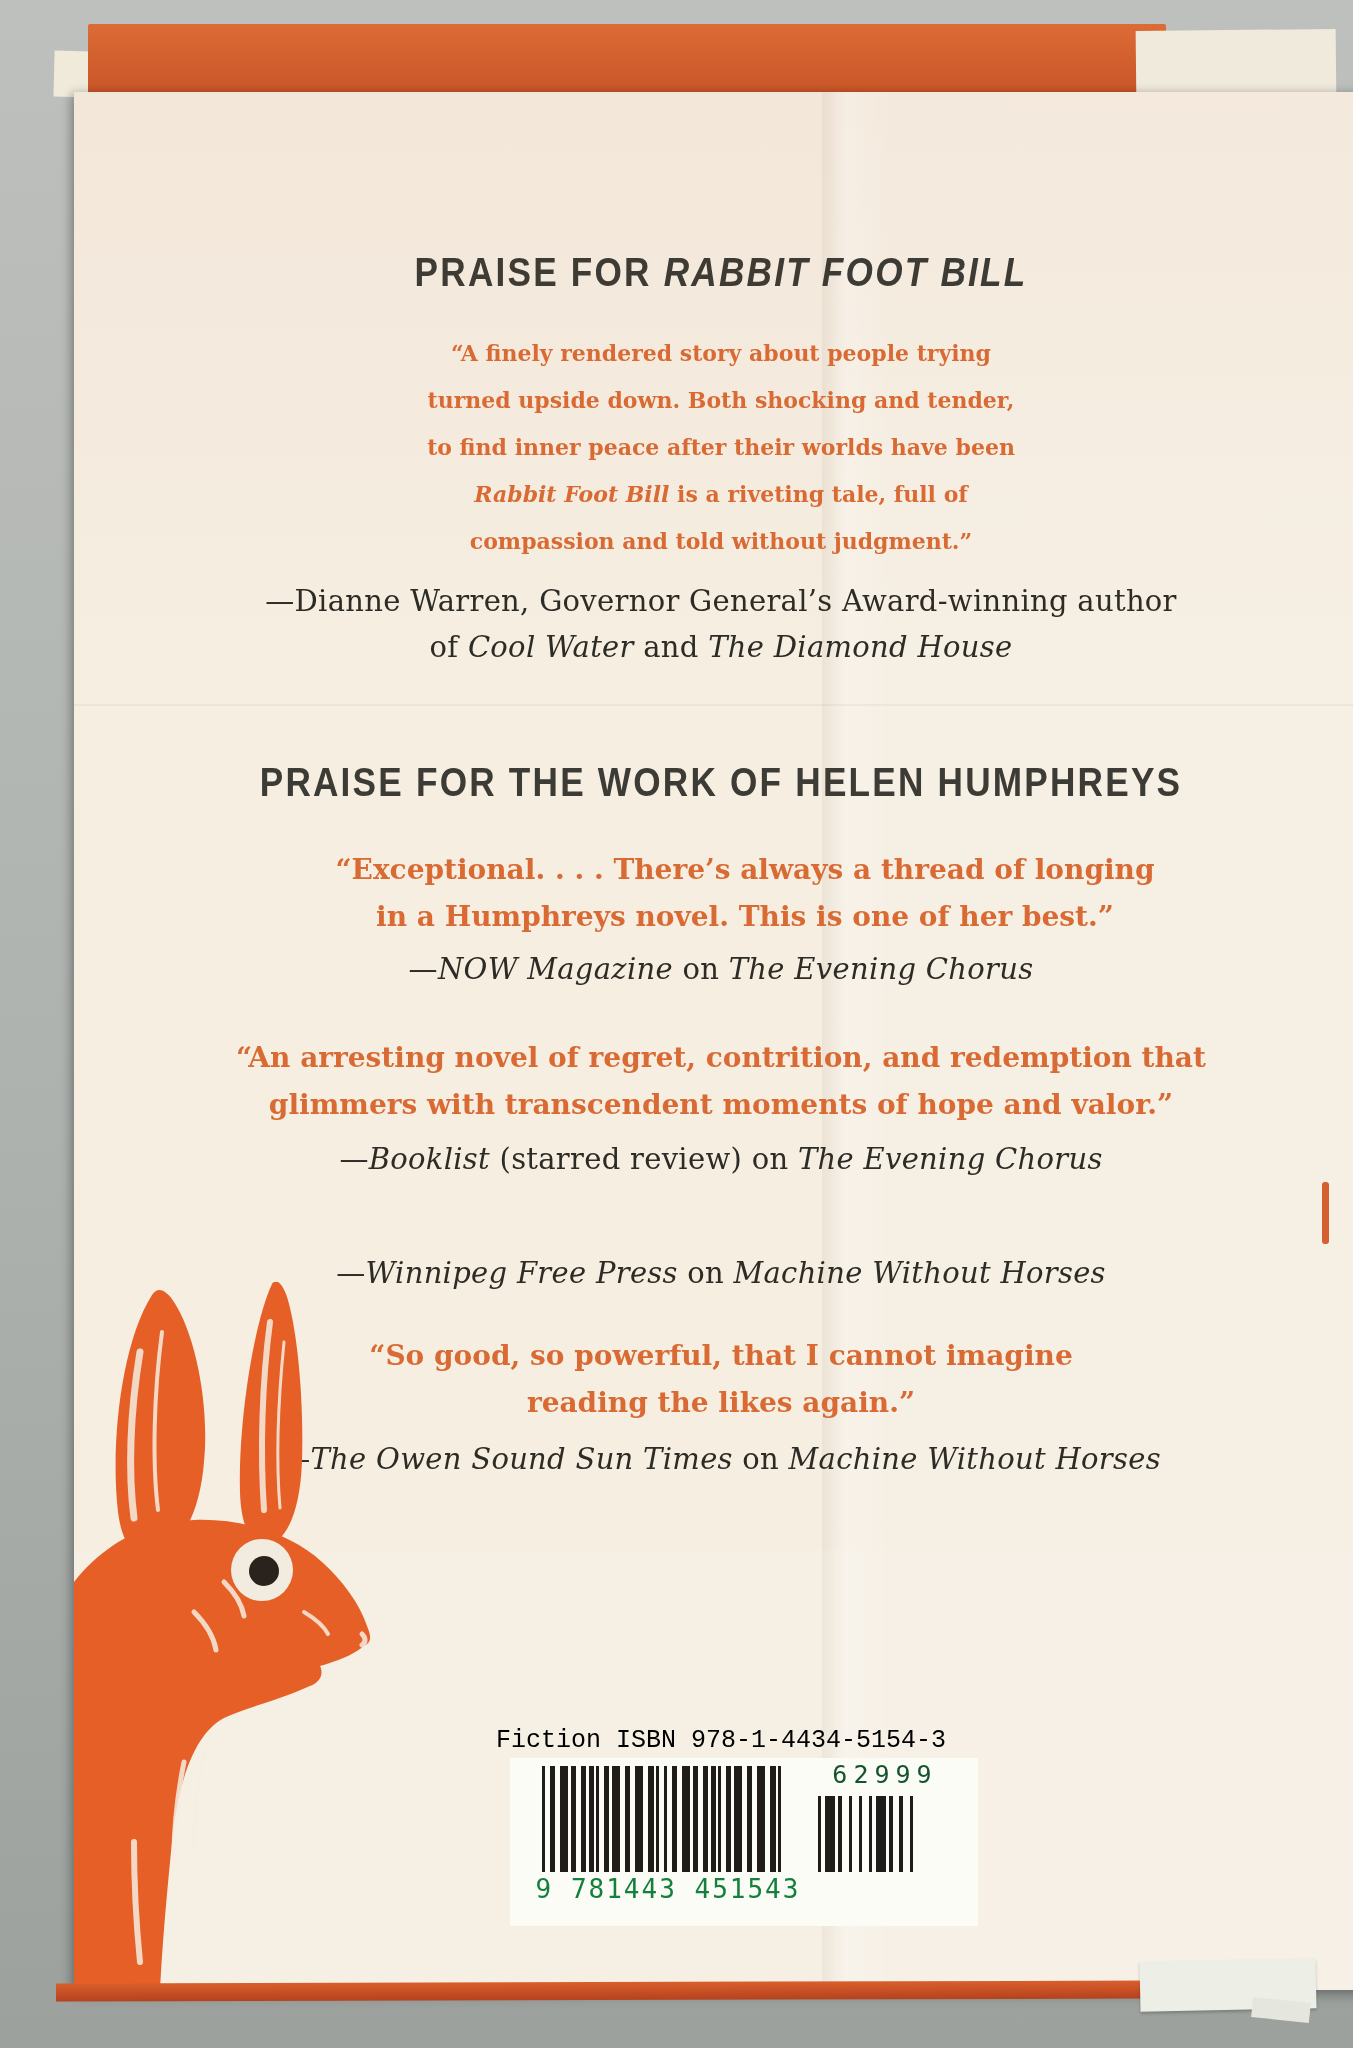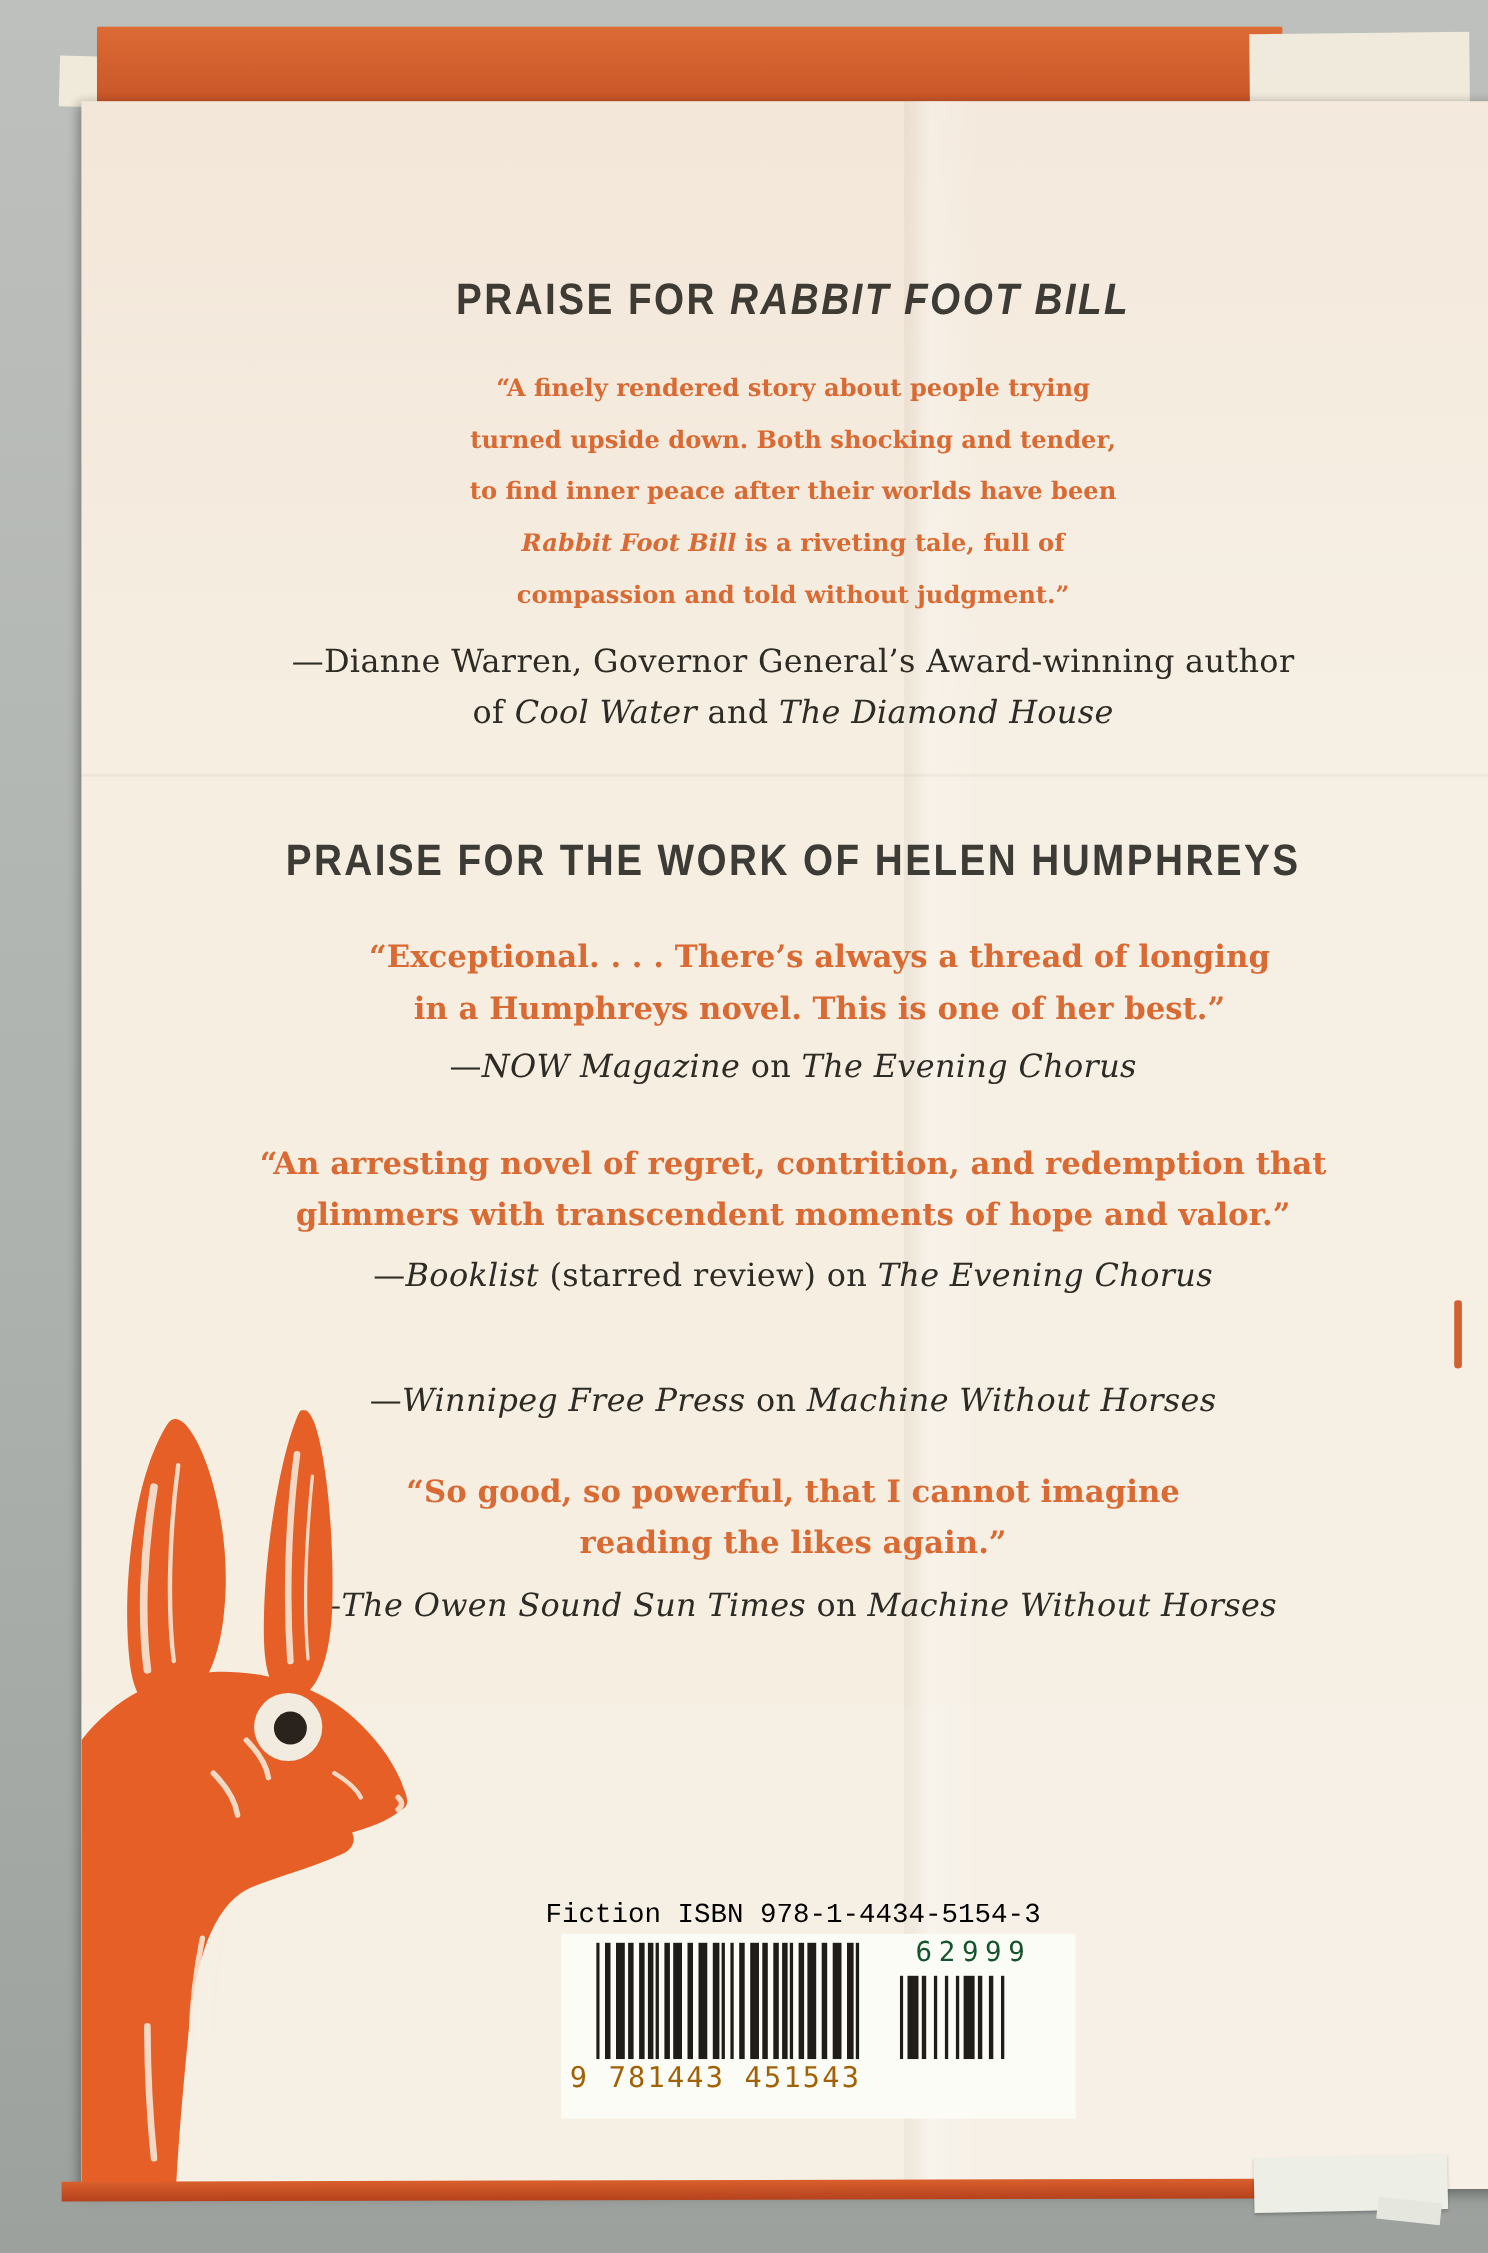--- a/index.html
+++ b/index.html
@@ -52,22 +52,22 @@
   .attr em{font-style:italic;}
   #a1{top:486px;} #a2{top:854px;} #a3{top:1044px;} #a4{top:1158px;} #a5{top:1344px;}
 
   
   .isbn{top:1634px;font-family:"Liberation Mono",monospace;font-size:25px;
         letter-spacing:0;color:#000000;}
   .bc-box{position:absolute;left:436px;top:1666px;width:468px;height:168px;background:#fcfcf6;}
   .bars{font-size:0;line-height:0;}
   .bars i{display:inline-block;height:100%;background:#201d18;}
   .bc-main{position:absolute;left:32px;top:8px;width:256px;height:106px;overflow:hidden;}
-  .bc-digits{position:absolute;left:8px;top:116px;width:300px;text-align:left;
-        font-family:"DejaVu Sans Mono",monospace;font-size:26px;letter-spacing:2px;color:#a16207;}
+  .bc-digits{position:absolute;left:8px;top:116px;width:300px;text-align:center;
+        font-family:"DejaVu Sans Mono",monospace;font-size:26px;letter-spacing:2px;color:#15803d;}
   .bc-addon-num{position:absolute;left:300px;top:2px;width:150px;text-align:center;
         font-family:"DejaVu Sans Mono",monospace;font-size:25px;letter-spacing:6px;color:#14532d;}
   .bc-addon-bars{position:absolute;left:308px;top:38px;width:136px;height:76px;overflow:hidden;}
 
   .rabbit{position:absolute;left:0;top:1190px;width:300px;height:710px;}
 </style>
 </head>
 <body>
 
 <div class="scene">

